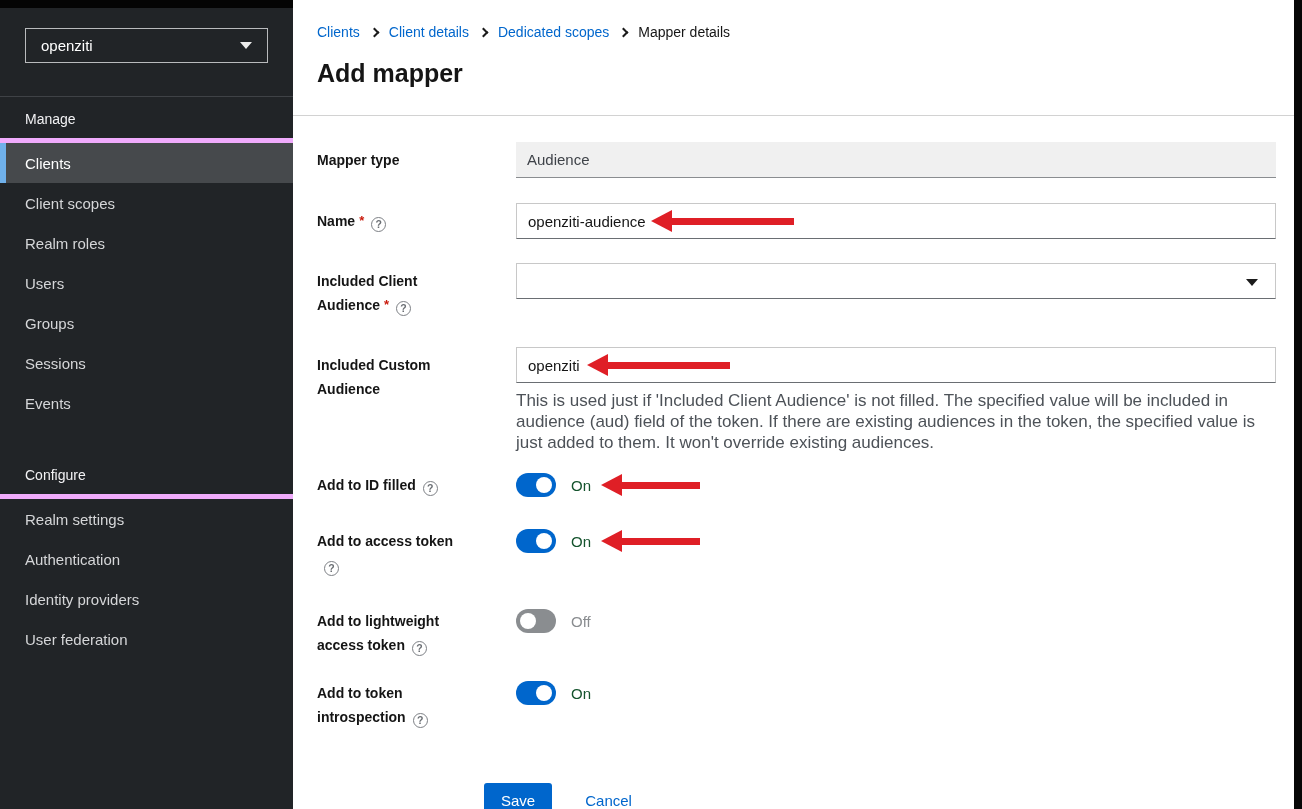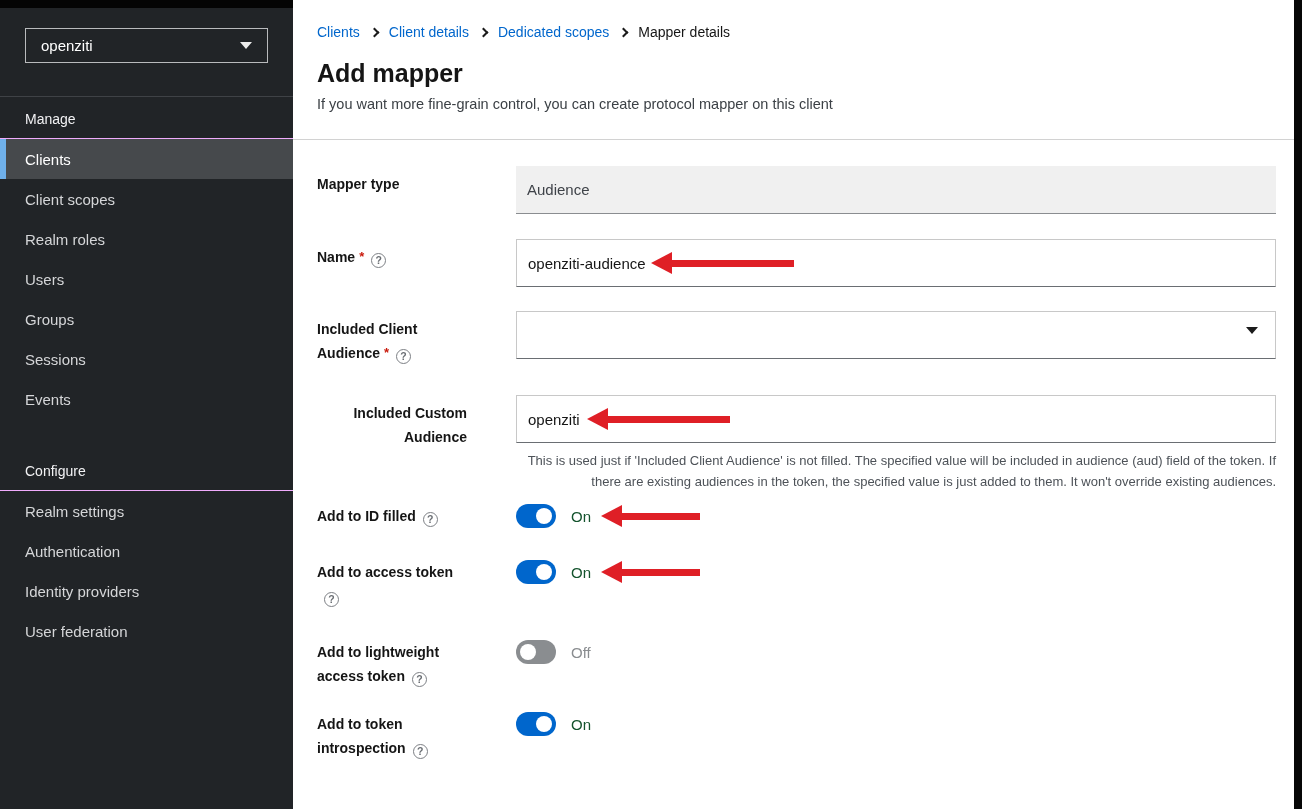--- a/index.html
+++ b/index.html
@@ -13,21 +13,21 @@
   
   .sidebar { position:absolute; left:0; top:0; bottom:0; width:293px; background:#212427; }
   .masthead-sliver { height:8px; background:#040404; }
   .realm-section { padding-bottom:33px; border-bottom:1px solid #3f4246; }
   .realm-box {
     margin:20px 25px 0; height:35px; border:1px solid #b9bbbd;
     display:flex; align-items:center; justify-content:space-between;
     padding:0 15px; color:#fff; font-size:15px; cursor:pointer;
   }
   .caret-down-light { width:0; height:0; border-left:6px solid transparent; border-right:6px solid transparent; border-top:7px solid #ececec; }
-  .group-header { padding:14px 25px 11px; font-size:14px; color:#f2f2f4; border-bottom:1px solid #f0abfc; }
+  .group-header { padding:14px 25px 11px; font-size:14px; color:#f2f2f4; border-bottom:5px solid #f0abfc; }
   .group-configure { margin-top:30px; }
   .nav-item {
     display:flex; align-items:center; height:40px; padding-left:25px;
     font-size:15px; color:#d5d6d8; cursor:pointer;
   }
   .nav-item.selected { background:#46494c; color:#fff; border-left:6px solid #6fb0ea; padding-left:19px; }
 
   
   .main { position:absolute; left:293px; right:8px; top:0; bottom:0; background:#fff; }
   .scroll-strip { position:absolute; right:0; top:0; bottom:0; width:8px; background:#070707; }
@@ -46,33 +46,33 @@
   .label-col { width:150px; margin-right:17px; font-size:14px; font-weight:700; color:#151515; line-height:24px; padding-top:6px; }
   .value-col { flex:1; min-width:0; position:relative; }
   .req { color:#c9190b; font-size:13px; margin-left:4px; vertical-align:top; }
   .help-icon {
     display:inline-flex; align-items:center; justify-content:center;
     width:15px; height:15px; border-radius:50%; border:1px solid #7d8085;
     color:#6a6e73; font-size:10.5px; font-weight:700; margin-left:7px;
     vertical-align:-2px; cursor:pointer; line-height:1;
   }
   .text-input {
-    position:relative; height:48px; border:1px solid #c8c8c8; border-bottom:1px solid #6a6e73;
+    position:relative; height:36px; border:1px solid #c8c8c8; border-bottom:1px solid #6a6e73;
     background:#fff; display:flex; align-items:center; padding:0 11px;
     font-size:15px; color:#151515; cursor:text;
   }
   .text-input.readonly { background:#f0f0f0; border:none; border-bottom:1px solid #8a8d90; color:#3f4349; cursor:default; }
   .select-box { cursor:pointer; }
   .caret-down-dark { position:absolute; right:17px; top:15px; width:0; height:0; border-left:6px solid transparent; border-right:6px solid transparent; border-top:7px solid #1b1b1b; }
-  .helper-text { margin-top:7px; font-size:13px; line-height:21px; color:#4d5258; }
+  .helper-text { margin-top:7px; font-size:17px; line-height:21px; color:#4d5258; }
 
   .mb-a { margin-bottom:25px; }
   .mb-b { margin-bottom:24px; }
   .mb-c { margin-bottom:30px; }
-  .mb-d { margin-bottom:12px;text-align:right; }
+  .mb-d { margin-bottom:20px; }
   .mb-t1 { margin-bottom:26px; }
   .mb-t { margin-bottom:24px;margin-top:32px; }
 
   
   .tgl { display:flex; align-items:center; }
   .tgl-track { position:relative; width:40px; height:24px; border-radius:12px; cursor:pointer; }
   .tgl.On  .tgl-track { background:#0066cc; }
   .tgl.Off .tgl-track { background:#8a8d90; }
   .tgl-knob { position:absolute; top:4px; width:16px; height:16px; border-radius:50%; background:#fff; }
   .tgl.On  .tgl-knob { right:4px; }
@@ -156,21 +156,20 @@
     <div class="breadcrumb">
       <a class="crumb">Clients</a>
       <span class="crumb-sep"></span>
       <a class="crumb">Client details</a>
       <span class="crumb-sep"></span>
       <a class="crumb">Dedicated scopes</a>
       <span class="crumb-sep"></span>
       <span class="crumb current">Mapper details</span>
     </div>
     <h1 class="page-title">Add mapper</h1>
-    <div class="page-subtitle">If you want more fine-grain control, you can create protocol mapper on this client</div>
   </div>
 
   <form class="form-area">
 
     <div class="field-row mb-a">
       <div class="label-col">
         <span>Mapper type</span>
       </div>
       <div class="value-col">
         <div class="text-input readonly">

